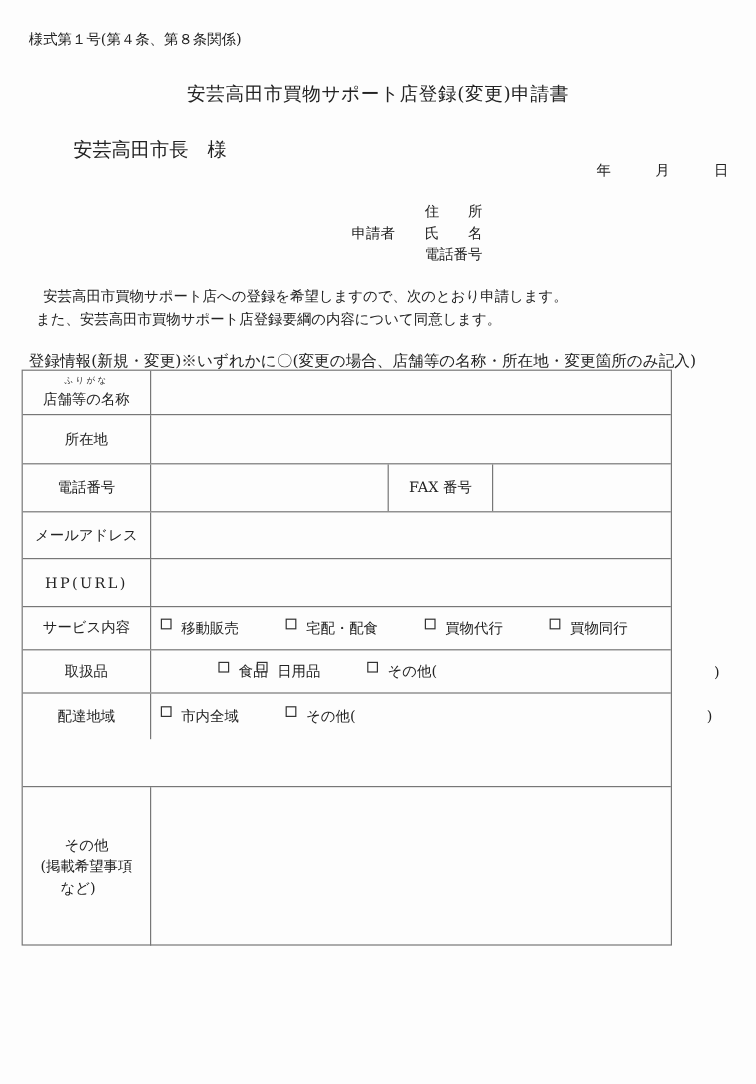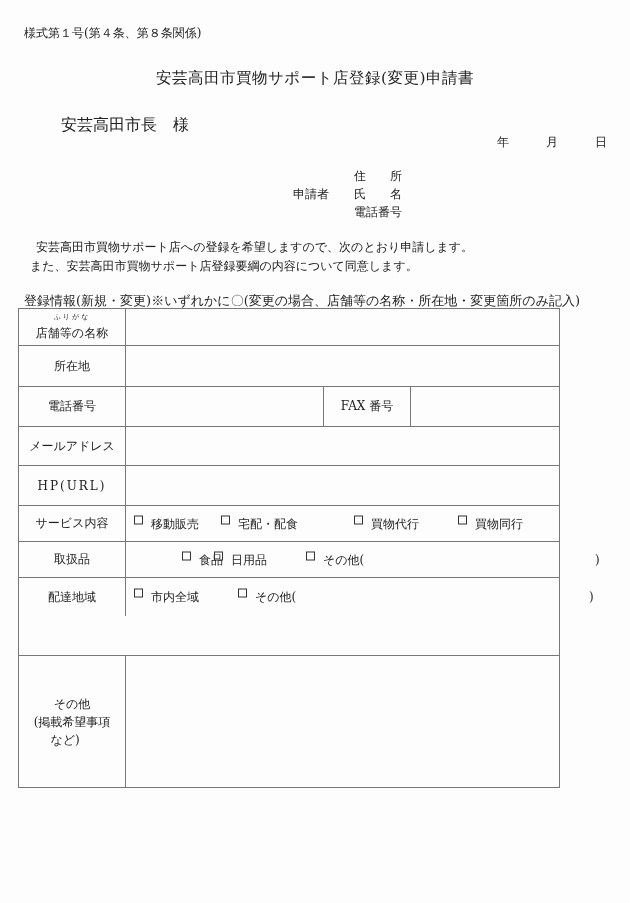--- a/index.html
+++ b/index.html
@@ -105,21 +105,21 @@
 
   <div class="row" style="top:196px; height:36px;">
     <div class="label-cell">
         <span>サービス内容</span>
       </div>
     <div class="value-cell">
       <div class="opt" style="left:8px;">
           <span class="box"></span>
           <span>移動販売</span>
         </div>
-      <div class="opt" style="left:95px;">
+      <div class="opt" style="left:112px;">
           <span class="box"></span>
           <span>宅配・配食</span>
         </div>
       <div class="opt" style="left:228px;">
           <span class="box"></span>
           <span>買物代行</span>
         </div>
       <div class="opt" style="left:332px;">
           <span class="box"></span>
           <span>買物同行</span>

